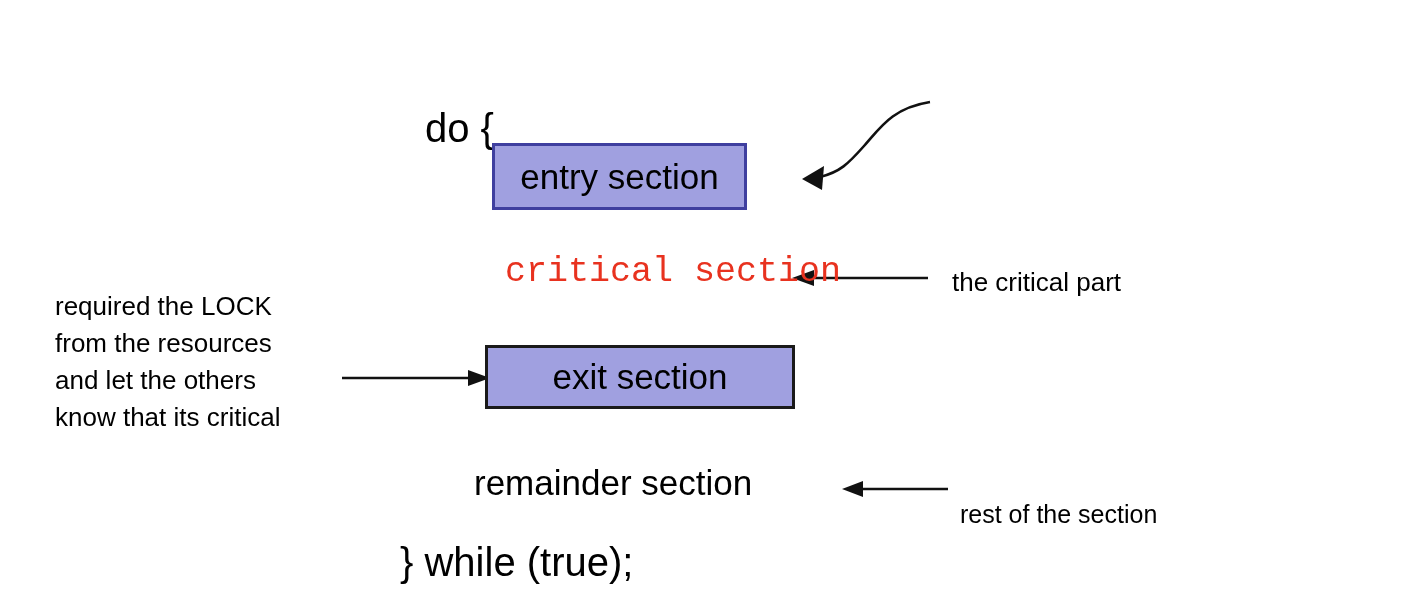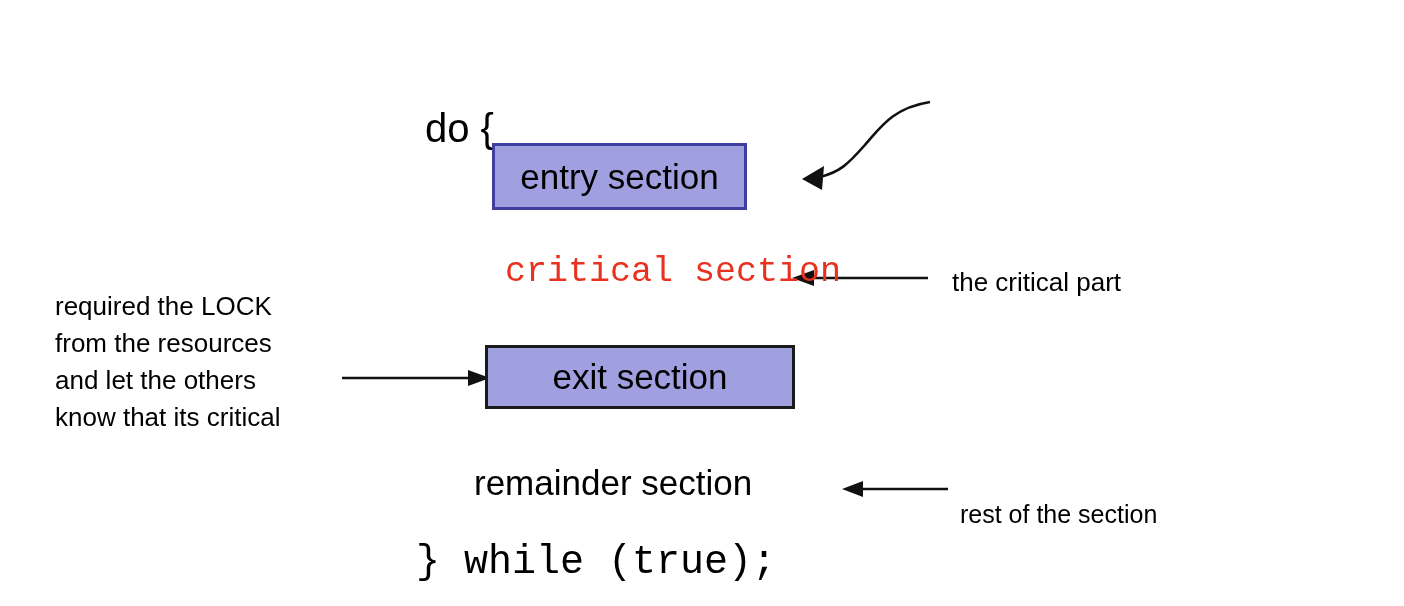--- a/index.html
+++ b/index.html
@@ -35,21 +35,21 @@
   }
   .arrow-head { fill: #111; stroke: none; }
   .code-text {
     position: absolute;
     font-size: 40px;
     font-weight: 500;
     color: var(--text);
     white-space: nowrap;
   }
   .do-open  { left: 425px; top: 58px; margin-top: 48px; }
-  .do-close { left: 416px; top: 540px; font-family: Liberation Mono, monospace; }
+  .do-close { left: 400px; top: 540px; }
   .section-box {
     position: absolute;
     display: flex;
     align-items: center;
     justify-content: center;
     background: var(--box-fill);
     font-size: 35px;
     color: var(--text);
     white-space: nowrap;
   }

